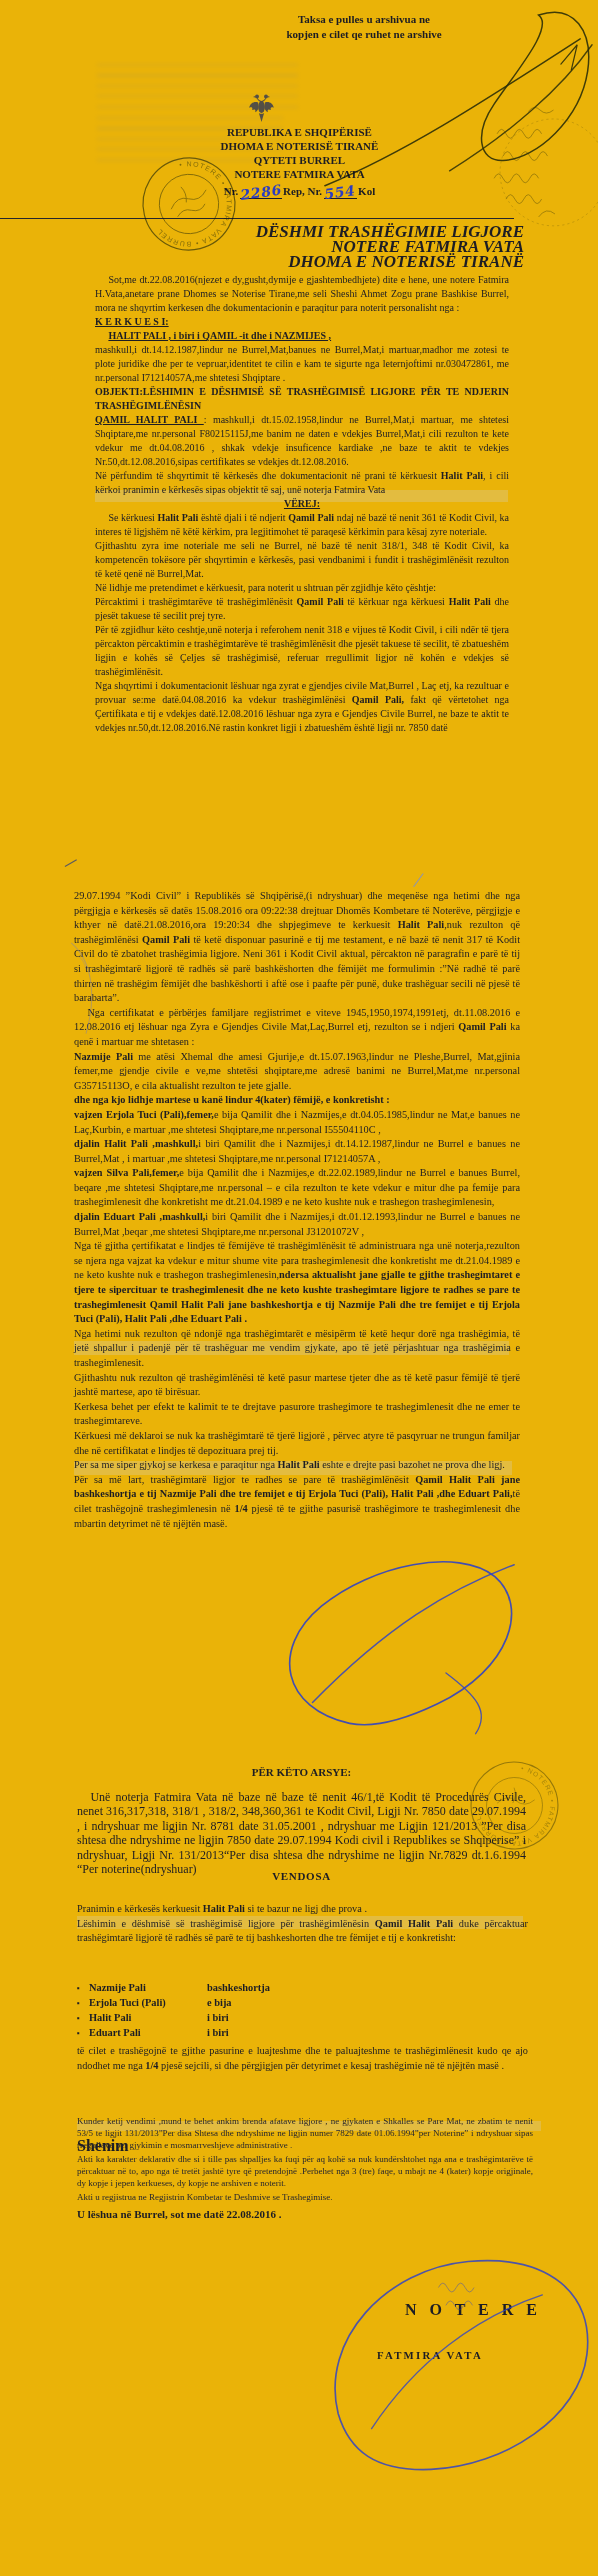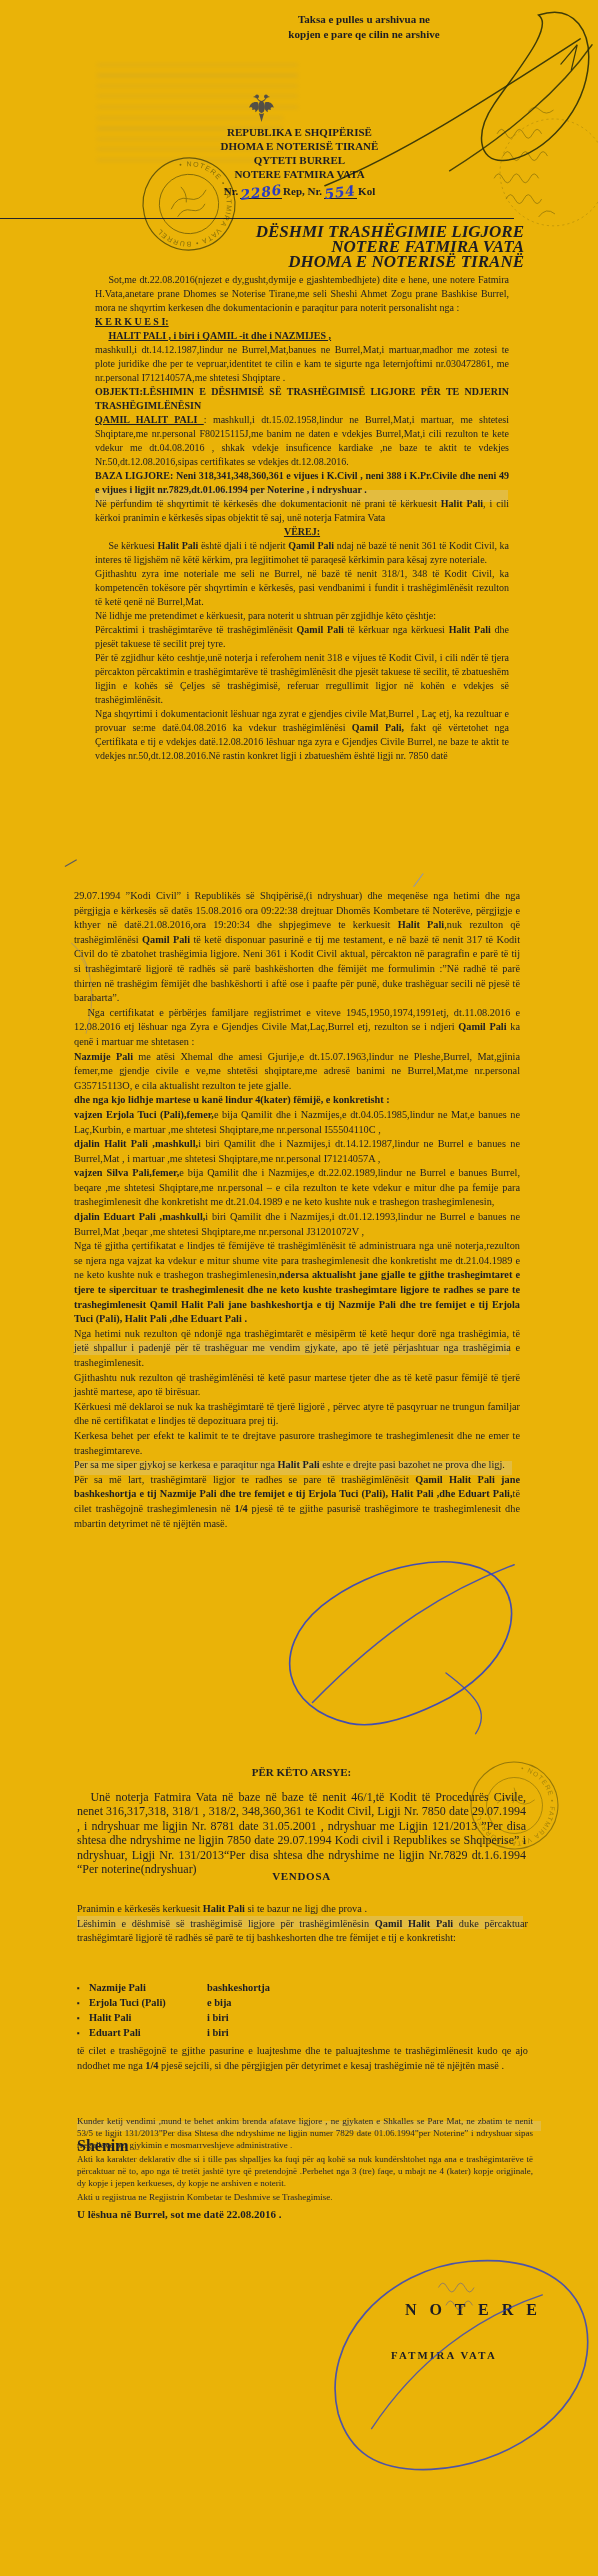--- a/index.html
+++ b/index.html
@@ -46,21 +46,21 @@
   .heir-row{display:flex;height:15px;align-items:baseline;}
   .heir-bullet{width:12px;font-size:8.2px;}
   .heir-name{width:111px;font-weight:bold;}
   .heir-rel{font-weight:bold;padding-left:7px;}
   #p3-after{left:77px;top:2044px;width:451px;font-size:10.3px;line-height:14.5px;}
   .p3-note-h{left:77px;top:2101px;font-weight:bold;font-size:16px;margin-top:36px;}
   #p3-notes{left:77px;top:2115px;width:456px;font-size:9px;line-height:12px;color:#26262e;}
   #p3-notes .para{margin-bottom:2.2px;}
   .p3-issued{left:77px;top:2208px;font-weight:bold;font-size:11px;}
   .sig-role{left:405px;top:2301px;font-weight:bold;font-size:16px;letter-spacing:4.5px;}
-  .sig-name{left:391px;top:2349px;font-weight:bold;font-size:10.8px;letter-spacing:2.2px;}
+  .sig-name{left:377px;top:2349px;font-weight:bold;font-size:10.8px;letter-spacing:2.2px;}
 
   
   .ink{stroke:#3143c4;fill:none;stroke-linecap:round;}
   .stampc{fill:none;stroke:#4656c4;stroke-width:1.6;}
   .stampc.thin{stroke-width:1;}
   .stamptext{fill:#4656c4;font-size:9.5px;letter-spacing:1.6px;font-family:"Liberation Sans",sans-serif;}
   .stamp{mix-blend-mode:multiply;}
 </style>
 </head>
 <body>
@@ -71,21 +71,21 @@
   <div class="ghost" style="left:97px;top:117px;width:186px;height:52px;"></div>
 
   <div class="band" style="left:95px;top:490px;width:413px;height:12px;"></div>
   <div class="band" style="left:74px;top:1341px;width:435px;height:14px;"></div>
   <div class="band" style="left:74px;top:1461px;width:438px;height:14px;"></div>
   <div class="band" style="left:77px;top:1916px;width:446px;height:12.6px;"></div>
   <div class="band" style="left:77px;top:2121px;width:464px;height:9.7px;"></div>
 
   <div class="abs tax-note">
     <div>Taksa  e pulles   u  arshivua ne</div>
-    <div>kopjen e pare qe cilin ne arshive</div>
+    <div>kopjen e cilet qe ruhet ne arshive</div>
   </div>
 
   <svg class="abs" style="left:248px;top:92px;" width="27" height="33" viewBox="0 0 36 44">
     <g fill="#45454c" opacity="0.9">
       <circle cx="12" cy="6" r="2.6"></circle>
         <circle cx="24" cy="6" r="2.6"></circle>
       <path d="M9.6 5.4 L6.6 6.6 L9.8 7.4 Z"></path>
         <path d="M26.4 5.4 L29.4 6.6 L26.2 7.4 Z"></path>
       <path d="M12 7 C14 10 15 11 18 12 C21 11 22 10 24 7 L24 9 C22 12 20 13 18 14 C16 13 14 12 12 9 Z"></path>
       <ellipse cx="18" cy="20" rx="4.5" ry="8"></ellipse>
@@ -113,21 +113,20 @@
     <div>DHOMA E NOTERISË TIRANË</div>
   </div>
 
   <div id="page1-body" class="page-body">
       <p class="para indent"><span>Sot,me dt.22.08.2016(njezet e dy,gusht,dymije e gjashtembedhjete) dite e hene, une notere Fatmira H.Vata,anetare prane Dhomes se Noterise Tirane,me seli Sheshi Ahmet Zogu  prane Bashkise Burrel, mora ne shqyrtim kerkesen  dhe dokumentacionin e paraqitur para noterit personalisht nga :</span></p>
       <p class="para"><span class="b u">K E R K U E S I:</span></p>
       <p class="para indent"><span class="b u">HALIT  PALI , i  biri  i QAMIL -it dhe i  NAZMIJES ,</span></p>
       <p class="para"><span>mashkull,i dt.14.12.1987,lindur  ne Burrel,Mat,banues  ne  Burrel,Mat,i martuar,madhor me zotesi te  plote  juridike dhe  per te  vepruar,identitet te cilin e kam te sigurte nga leternjoftimi nr.030472861, me  nr.personal I71214057A,me shtetesi  Shqiptare .</span></p>
       <p class="para"><span class="b">OBJEKTI:LËSHIMIN E DËSHMISË SË TRASHËGIMISË LIGJORE PËR TE NDJERIN TRASHËGIMLËNËSIN</span></p>
       <p class="para"><span class="b u">QAMIL HALIT PALI </span><span>: mashkull,i dt.15.02.1958,lindur  ne Burrel,Mat,i martuar, me shtetesi Shqiptare,me nr.personal F80215115J,me banim ne daten e vdekjes Burrel,Mat,i cili rezulton te kete vdekur  me dt.04.08.2016 , shkak vdekje insuficence kardiake ,ne baze te aktit te vdekjes Nr.50,dt.12.08.2016,sipas certifikates se vdekjes dt.12.08.2016.</span></p>
-      <p class="para"><span class="b">BAZA LIGJORE: </span><span class="b">Neni 318,341,348,360,361  e vijues i K.Civil , neni  388 i K.Pr.Civile dhe neni 49 e vijues i ligjit nr.7829,dt.01.06.1994 per Noterine , i ndryshuar .</span></p>
       <p class="para"><span>Në përfundim të shqyrtimit të kërkesës dhe dokumentacionit në prani të kërkuesit </span><span class="b">Halit Pali</span><span>, i cili kërkoi pranimin e kërkesës sipas objektit të saj, unë noterja Fatmira Vata</span></p>
       <p class="para center"><span class="b u">VËREJ:</span></p>
       <p class="para indent"><span>Se kërkuesi </span><span class="b">Halit Pali</span><span> është djali i të ndjerit </span><span class="b">Qamil Pali</span><span> ndaj në bazë të nenit 361 të Kodit Civil, ka interes të ligjshëm në këtë kërkim, pra legjitimohet të paraqesë kërkimin para kësaj zyre noteriale.</span></p>
       <p class="para"><span>Gjithashtu zyra ime noteriale me seli ne Burrel, në bazë të nenit 318/1, 348  të Kodit Civil, ka kompetencën tokësore për shqyrtimin e kërkesës, pasi vendbanimi i fundit i trashëgimlënësit rezulton të ketë qenë në Burrel,Mat.</span></p>
       <p class="para"><span>Në lidhje  me pretendimet e kërkuesit, para noterit u shtruan për zgjidhje këto çështje:</span></p>
       <p class="para"><span>Përcaktimi i trashëgimtarëve të trashëgimlënësit </span><span class="b">Qamil Pali</span><span> të kërkuar nga kërkuesi </span><span class="b">Halit Pali</span><span> dhe pjesët takuese të secilit prej tyre.</span></p>
       <p class="para"><span>Për të zgjidhur këto ceshtje,unë noterja i referohem nenit 318 e vijues  të Kodit Civil, i cili ndër të tjera përcakton përcaktimin e trashëgimtarëve të trashëgimlënësit dhe pjesët takuese të secilit, të zbatueshëm ligjin e kohës së Çeljes së trashëgimisë, referuar rregullimit ligjor në kohën e vdekjes së trashëgimlënësit.</span></p>
       <p class="para"><span>Nga  shqyrtimi i dokumentacionit lëshuar nga zyrat e gjendjes civile Mat,Burrel , Laç etj, ka rezultuar e provuar se:me datë.04.08.2016 ka vdekur trashëgimlënësi </span><span class="b">Qamil Pali,</span><span> fakt që vërtetohet nga Çertifikata e tij e vdekjes datë.12.08.2016 lëshuar nga zyra e Gjendjes Civile Burrel, ne baze te aktit te vdekjes nr.50,dt.12.08.2016.Në rastin konkret ligji i zbatueshëm është ligji nr. 7850 datë</span></p>
     </div>
 
@@ -143,22 +142,22 @@
       <p class="para indent"><span>Nga  certifikatat  e  përbërjes  familjare  regjistrimet  e  viteve  1945,1950,1974,1991etj, dt.11.08.2016 e 12.08.2016 etj lëshuar nga Zyra e Gjendjes Civile Mat,Laç,Burrel etj, rezulton se i ndjeri </span><span class="b">Qamil  Pali</span><span> ka qenë i martuar me shtetasen :</span></p>
       <p class="para"><span class="b">Nazmije Pali</span><span> me atësi Xhemal dhe amesi Gjurije,e dt.15.07.1963,lindur ne Pleshe,Burrel, Mat,gjinia femer,me gjendje civile e ve,me shtetësi  shqiptare,me adresë banimi ne Burrel,Mat,me nr.personal G35715113O, e cila aktualisht rezulton te jete gjalle.</span></p>
       <p class="para"><span class="b">dhe nga kjo lidhje martese  u kanë lindur 4(kater) fëmijë, e konkretisht :</span></p>
       <p class="para"><span class="b">vajzen Erjola Tuci (Pali),femer,</span><span>e bija Qamilit dhe i Nazmijes,e dt.04.05.1985,lindur ne Mat,e banues ne Laç,Kurbin, e martuar ,me shtetesi Shqiptare,me nr.personal I55504110C ,</span></p>
       <p class="para"><span class="b">djalin Halit Pali ,mashkull,</span><span>i biri Qamilit dhe i Nazmijes,i dt.14.12.1987,lindur ne Burrel e banues ne Burrel,Mat , i martuar ,me shtetesi Shqiptare,me nr.personal I71214057A ,</span></p>
       <p class="para"><span class="b">vajzen Silva Pali,femer,</span><span>e bija Qamilit dhe i Nazmijes,e dt.22.02.1989,lindur ne Burrel e banues Burrel, beqare ,me shtetesi Shqiptare,me nr.personal – e cila rezulton te kete vdekur e mitur dhe pa femije para trashegimlenesit dhe konkretisht me dt.21.04.1989 e ne keto kushte nuk e trashegon trashegimlenesin,</span></p>
       <p class="para"><span class="b">djalin Eduart Pali ,mashkull,</span><span>i biri Qamilit dhe i Nazmijes,i dt.01.12.1993,lindur ne Burrel e banues ne Burrel,Mat ,beqar ,me shtetesi Shqiptare,me nr.personal J31201072V ,</span></p>
       <p class="para"><span>Nga të gjitha çertifikatat e lindjes të fëmijëve të trashëgimlënësit të administruara nga unë noterja,rezulton se njera nga vajzat ka vdekur e mitur shume vite para trashegimlenesit dhe konkretisht me dt.21.04.1989 e ne keto kushte nuk e trashegon trashegimlenesin,</span><span class="b">ndersa aktualisht jane gjalle te gjithe trashegimtaret e tjere te sipercituar te trashegimlenesit dhe ne keto kushte trashegimtare ligjore te radhes se pare te trashegimlenesit Qamil Halit Pali jane bashkeshortja e tij Nazmije Pali dhe tre femijet e tij Erjola Tuci (Pali), Halit Pali ,dhe Eduart Pali .</span></p>
       <p class="para"><span>Nga hetimi nuk rezulton që ndonjë nga trashëgimtarët e mësipërm të ketë hequr dorë nga trashëgimia, të jetë shpallur i padenjë për të trashëguar me vendim gjykate, apo të jetë përjashtuar nga trashëgimia e trashegimlenesit.</span></p>
       <p class="para"><span>Gjithashtu nuk rezulton që trashëgimlënësi të ketë pasur martese tjeter dhe as të ketë pasur fëmijë të tjerë jashtë martese, apo të birësuar.</span></p>
+      <p class="para"><span>Kerkesa behet per efekt te kalimit te te drejtave pasurore trashegimore te trashegimlenesit dhe ne emer te trashegimtareve.</span></p>
       <p class="para"><span>Kërkuesi më deklaroi se nuk ka trashëgimtarë të tjerë ligjorë , përvec atyre të pasqyruar ne trungun familjar dhe  në certifikatat e lindjes të depozituara prej tij.</span></p>
-      <p class="para"><span>Kerkesa behet per efekt te kalimit te te drejtave pasurore trashegimore te trashegimlenesit dhe ne emer te trashegimtareve.</span></p>
       <p class="para"><span>Per sa me siper gjykoj se kerkesa e paraqitur nga </span><span class="b">Halit Pali</span><span> eshte e drejte pasi bazohet ne prova dhe ligj.</span></p>
       <p class="para"><span>Për sa më lart, trashëgimtarë ligjor te radhes se pare të trashëgimlënësit </span><span class="b">Qamil Halit Pali jane bashkeshortja  e  tij  Nazmije Pali dhe tre femijet e tij Erjola Tuci (Pali), Halit Pali ,dhe Eduart Pali,</span><span>të cilet trashëgojnë trashegimlenesin në </span><span class="b">1/4</span><span> pjesë të te gjithe pasurisë trashëgimore te trashegimlenesit dhe mbartin detyrimet në të njëjtën masë.</span></p>
     </div>
 
   <svg class="abs" style="left:65px;top:937px;" width="45" height="104" viewBox="0 0 60 140">
     <path d="M8 8 C34 30, 44 74, 28 130" stroke="#6b79cc" stroke-width="1.4" fill="none" opacity="0.4"></path>
     <path d="M18 26 q8 6 10 18" stroke="#6b79cc" stroke-width="1" fill="none" opacity="0.35"></path>
   </svg>
 
   <div class="abs p3-heading">PËR KËTO ARSYE:</div>

